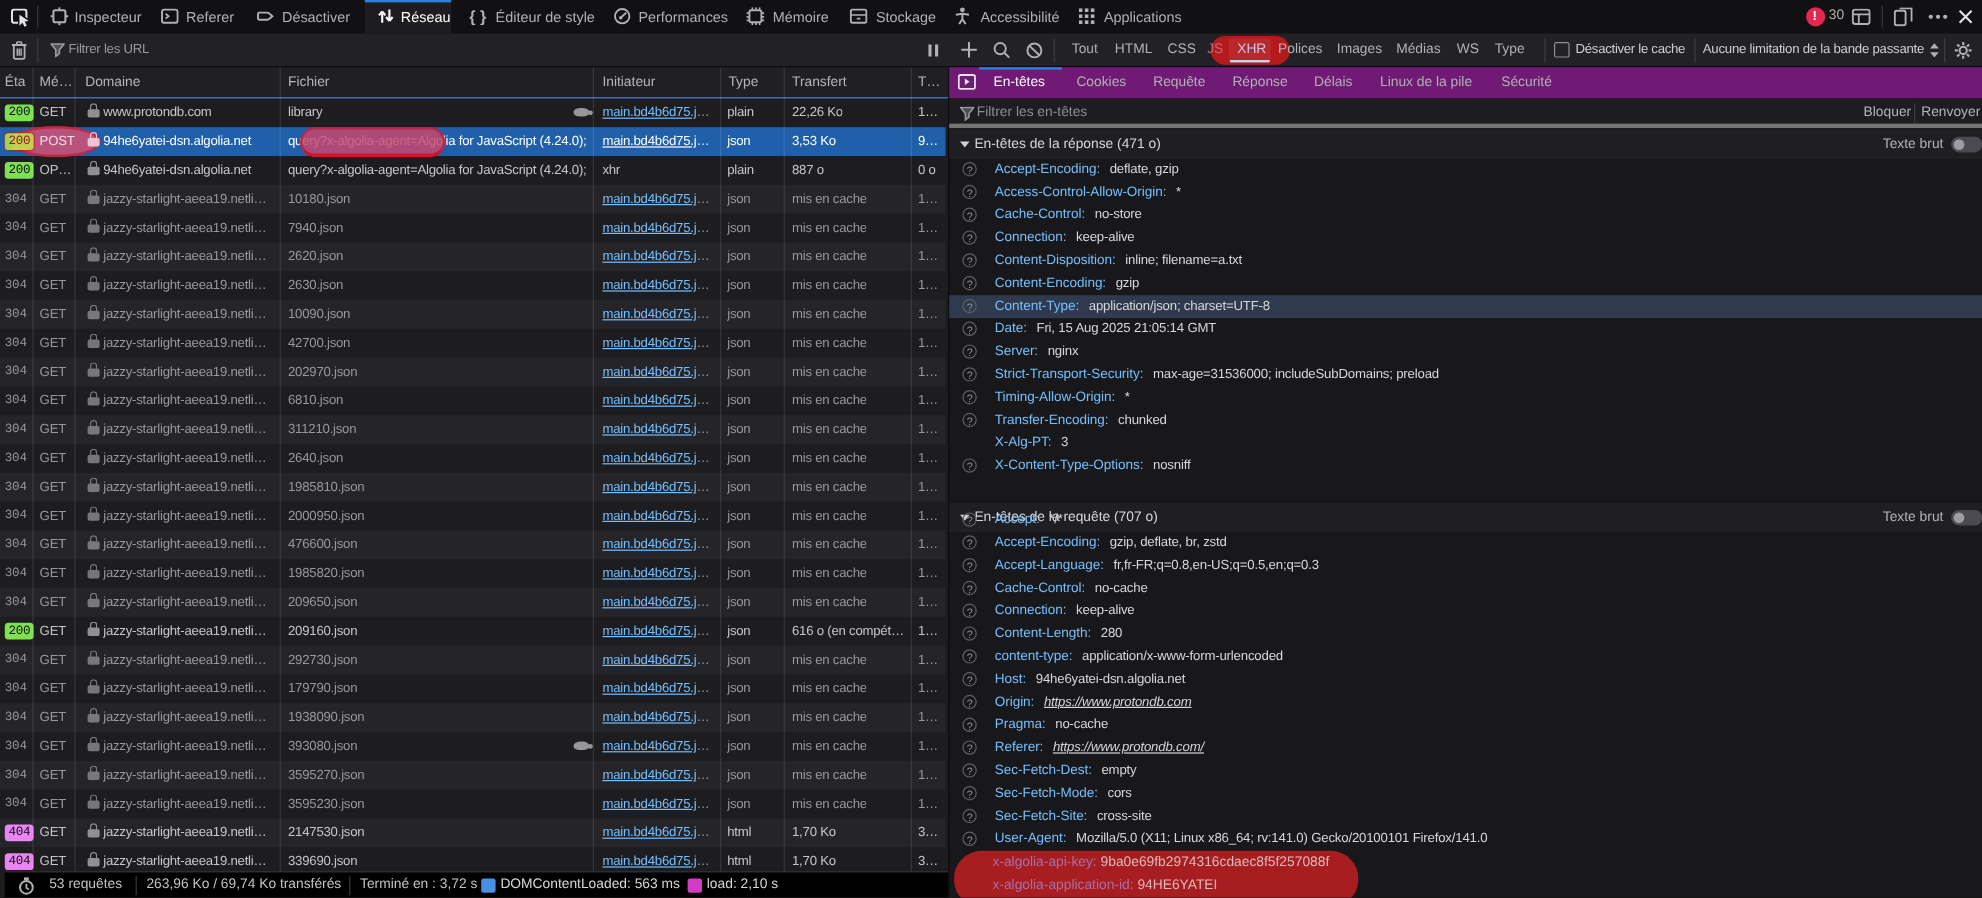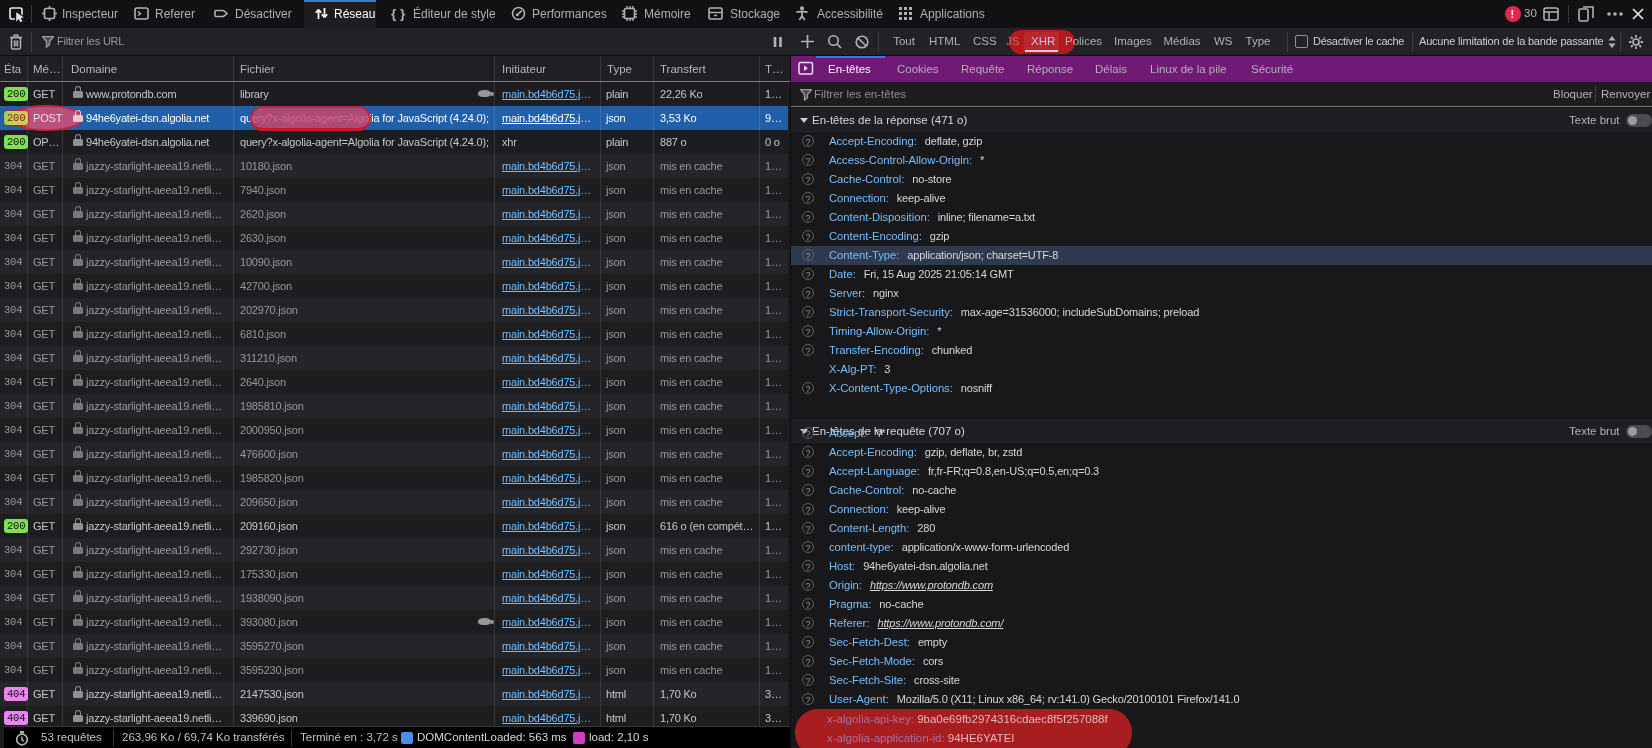--- a/index.html
+++ b/index.html
@@ -57,21 +57,21 @@
 
 #sbar{position:absolute;left:4px;top:670px;width:790px;height:30px;background:#000000;border-top:1px solid #38383c;color:#c2c2c4;font-size:11.5px}
 #sbar span{position:absolute;top:0;line-height:21px;white-space:nowrap}
 .ssep{position:absolute;top:3px;width:1px;height:16px;background:#38383c}
 .sw{position:absolute;top:5px;width:12px;height:12px;border-radius:2px}
 
 #rpane{position:absolute;left:790px;top:56px;width:862px;height:692px;background:#18181a;border-left:1px solid #0c0c0d}
 #rtabs{position:absolute;left:0;top:0;width:1004px;height:26px;background:#701a75}
 .rtab{position:absolute;top:0;height:26px;line-height:26px;color:#b1b1b3;font-size:11.5px}
 .rtab.sel{color:#f9f9fa}
-#rfilter{position:absolute;left:0;top:26px;width:862px;height:25px;background:#1d1d20;border-bottom:1px solid #737373;color:#8e8e91}
+#rfilter{position:absolute;left:0;top:26px;width:862px;height:25px;background:#1d1d20;border-bottom:4px solid #737373;color:#8e8e91}
 .sechead{position:absolute;left:0;width:862px;height:25px;background:#1f1f23;color:#d7d7db;line-height:24px;border-top:1px solid #141416;border-bottom:1px solid #252529}
 .tri{position:absolute;left:9px;top:10px;width:0;height:0;border-left:4.5px solid transparent;border-right:4.5px solid transparent;border-top:5.5px solid #cfcfd1}
 .toggle{position:absolute;width:26px;height:13px;background:#4a4a50;border-radius:7px}
 .toggle::before{content:"";position:absolute;left:2px;top:2px;width:9px;height:9px;border-radius:50%;background:#9d9da1}
 .tglbl{position:absolute;color:#b4b4b6}
 .hrow{position:absolute;left:0;width:862px;height:19px;line-height:19px;white-space:nowrap;font-size:11px;letter-spacing:-0.15px}
 .hrow.hl{background:#2f3a4e}
 .q{position:absolute;left:11px;top:3px;width:12px;height:12px;border:1px solid #5f5f64;border-radius:50%;color:#94949a;font-size:9px;line-height:12px;text-align:center;font-family:"Liberation Sans",sans-serif}
 .hrowpad{padding-left:38px}
 .hn{color:#75bfff;margin-right:8px;font-size:11.3px;letter-spacing:-0.05px}
@@ -459,21 +459,21 @@
       <span class="cin"><span class="lnk">main.bd4b6d75.j</span><span class="ell">…</span></span>
       <span class="cty">json</span>
       <span class="ctr">mis en cache</span>
       <span class="ctt">1…</span>
     </div>
     <div class="nrow dim" style="top:506px">
       <span class="cst s304">304</span>
       <span class="cme">GET</span>
       <span class="lk"></span>
       <span class="cdo">jazzy-starlight-aeea19.netli…</span>
-      <span class="cfi">175330.json</span>
+      <span class="cfi">179790.json</span>
       <span class="cin"><span class="lnk">main.bd4b6d75.j</span><span class="ell">…</span></span>
       <span class="cty">json</span>
       <span class="ctr">mis en cache</span>
       <span class="ctt">1…</span>
     </div>
     <div class="nrow alt dim" style="top:530px">
       <span class="cst s304">304</span>
       <span class="cme">GET</span>
       <span class="lk"></span>
       <span class="cdo">jazzy-starlight-aeea19.netli…</span>

